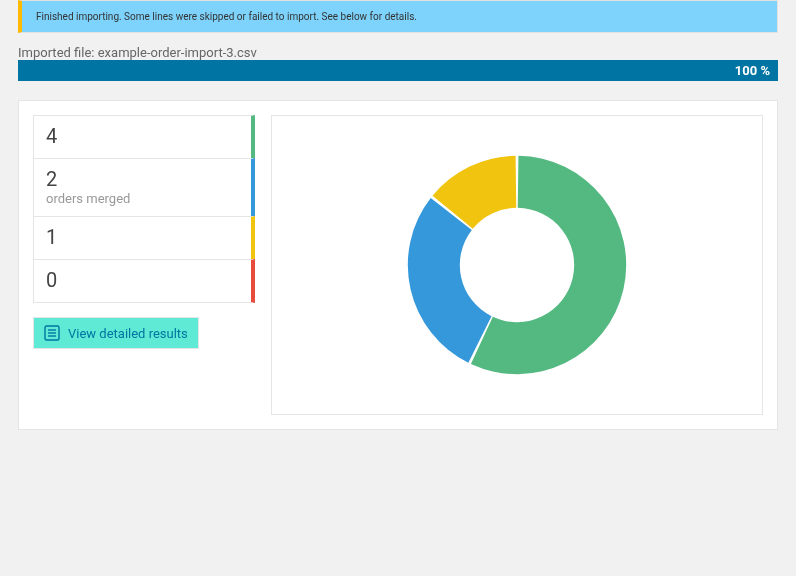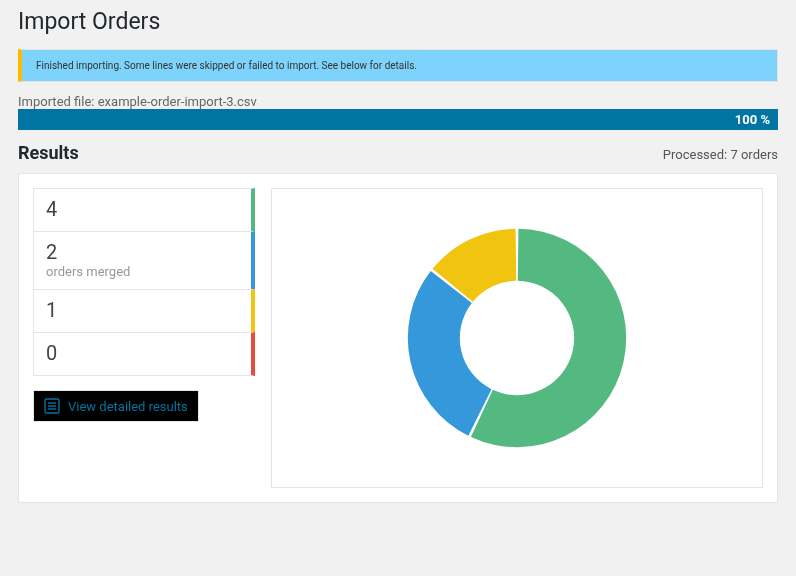--- a/index.html
+++ b/index.html
@@ -34,21 +34,21 @@
     font-size: 13px;
     color: #666;
   }
   .progress-bar {
     background: #0074a2;
     color: #fff;
     font-size: 13px;
     font-weight: 700;
     text-align: right;
     padding: 3px 8px;
-    margin-bottom: 12px;
+    margin-bottom: 19px;
   }
   .results-header {
     display: flex;
     justify-content: space-between;
     align-items: baseline;
     margin-bottom: 10px;
   }
   .results-title {
     font-size: 18px;
     font-weight: 700;
@@ -88,21 +88,21 @@
   }
   .stat.inserted { border-right-color: #54b981; }
   .stat.merged   { border-right-color: #3498db; }
   .stat.skipped  { border-right-color: #f1c40f; }
   .stat.failed   { border-right-color: #e74c3c; }
   .view-detailed {
     display: inline-flex;
     align-items: center;
     gap: 8px;
     border: 1px solid #e5e5e5;
-    background: #000000;
+    background: #5eead4;
     color: #0074a2;
     font-size: 13px;
     padding: 7px 10px;
     margin-top: 14px;
     cursor: pointer;
     font-family: inherit;
   }
   .view-detailed svg { display: block; }
   .chart-col {
     flex: 1;
@@ -114,35 +114,30 @@
   }
   .donut {
     width: 260px;
     height: 260px;
   }
 </style>
 </head>
 <body>
 
 <div class="page">
-  <h1 class="page-title">Import Orders</h1>
 
   <div class="notice">Finished importing. Some lines were skipped or failed to import. See below for details.</div>
 
   <div class="imported-file">
     <span>Imported file:</span>
     <span>example-order-import-3.csv</span>
   </div>
 
   <div class="progress-bar">100 %</div>
 
-  <div class="results-header">
-    <h2 class="results-title">Results</h2>
-    <div class="processed">Processed: 7 orders</div>
-  </div>
 
   <div class="results-panel">
     <div class="stats-col">
       <div class="stat inserted">
         <div class="stat-num">4</div>
       </div>
       <div class="stat merged">
         <div class="stat-num">2</div>
         <div class="stat-label">orders merged</div>
       </div>

